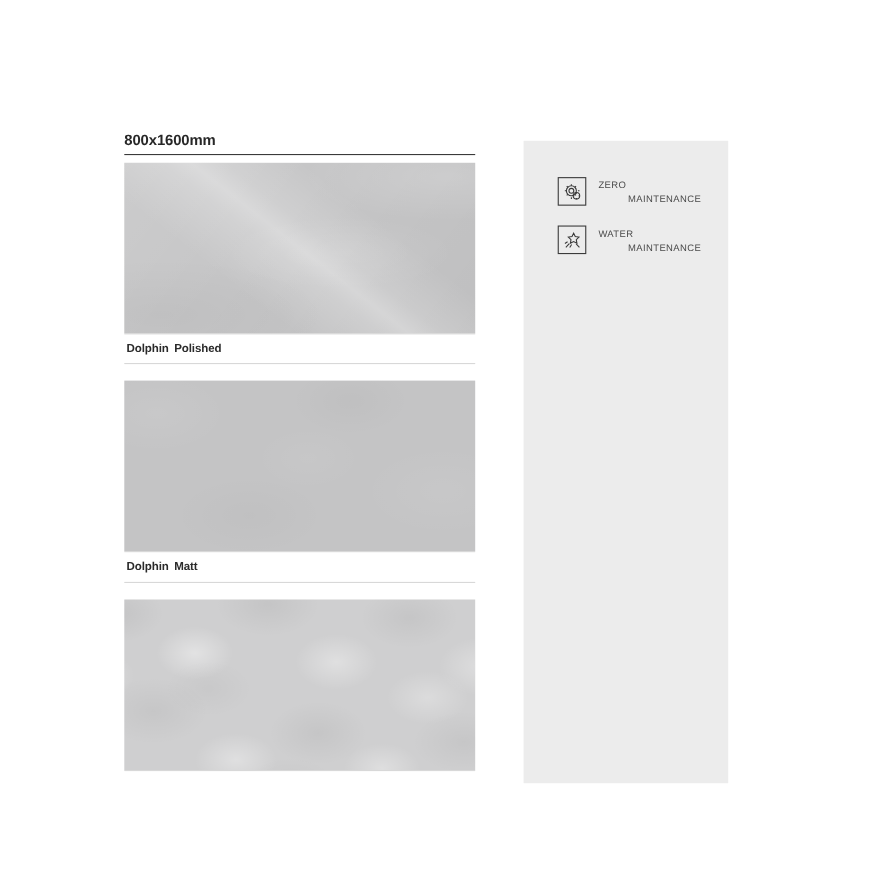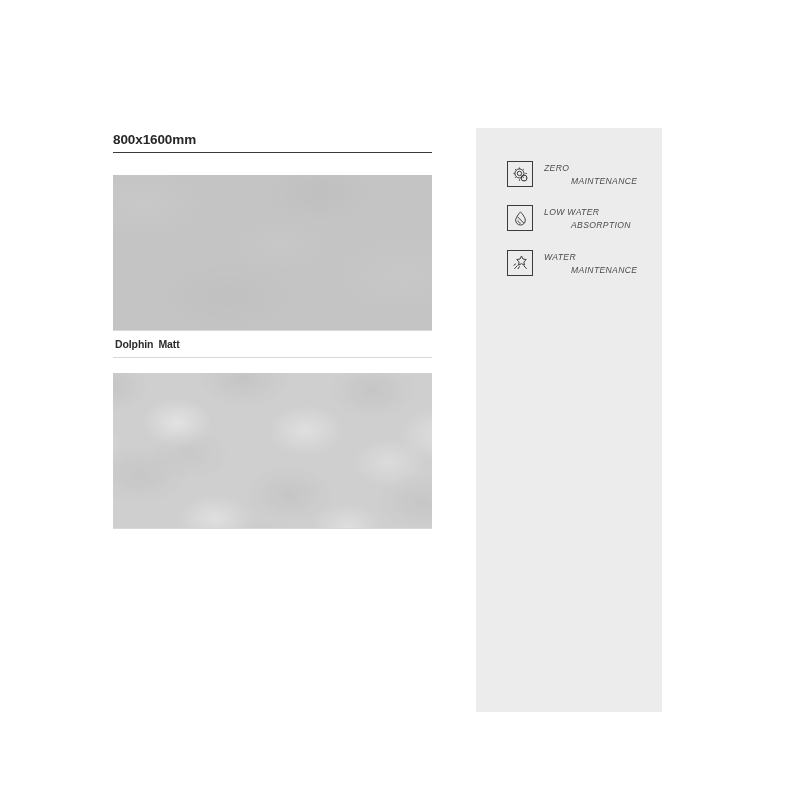--- a/index.html
+++ b/index.html
@@ -18,21 +18,21 @@
   #page {
     position: absolute;
     inset: 0;
     background: #ffffff;
   }
 
   
   .tiles-column {
     position: absolute;
     left: 113px;
-    top: 133px;
+    top: 121px;
     width: 319px;
   }
 
   .size-title {
     font-size: 13.5px;
     font-weight: bold;
     color: #272727;
     letter-spacing: -0.1px;
     line-height: 1;
     padding-bottom: 5px;
@@ -189,35 +189,42 @@
     display: block;
   }
 
   .feature-text {
     margin-left: 11px;
     padding-top: 1px;
     font-size: 8.6px;
     line-height: 1.48;
     color: #4a4a4a;
     letter-spacing: 0.35px;
-    font-style: italic;
   }
 
   .feature-text .line2 { display: block; padding-left: 27px; }
 </style>
 </head>
 <body>
 
 <div id="page">
 
   <div class="tiles-column">
 
     <div class="size-title">800x1600mm</div>
     <div class="title-rule"></div>
 
+    <div class="tile-block">
+      <div class="tile-swatch polished"></div>
+      <div class="tile-caption-rule"></div>
+      <div class="tile-caption">
+        <span>Dolphin</span><span class="wordgap"></span><span>Polished</span>
+      </div>
+      <div class="tile-caption-rule"></div>
+    </div>
 
     <div class="gap-after-caption"></div>
 
     <div class="tile-block">
       <div class="tile-swatch matt"></div>
       <div class="tile-caption-rule"></div>
       <div class="tile-caption">
         <span>Dolphin</span><span class="wordgap"></span><span>Matt</span>
       </div>
       <div class="tile-caption-rule"></div>
@@ -244,33 +251,20 @@
             <circle cx="17" cy="17" r="4.2"></circle>
             <path d="M17 14.2v-1.3M17 21.1v-1.3M14.2 17h-1.3M21.1 17h-1.3"></path>
           </svg>
         </div>
         <div class="feature-text">
           <span>ZERO</span>
           <span class="line2">MAINTENANCE</span>
         </div>
       </div>
 
-      <div class="feature-row">
-        <div class="feature-icon-box">
-          <svg width="17" height="17" viewBox="0 0 24 24" fill="none" stroke="#3b3b3b" stroke-width="1.4">
-            <path d="M12 2.6C12 2.6 5.2 10 5.2 14.4a6.8 6.8 0 0 0 13.6 0C18.8 10 12 2.6 12 2.6z"></path>
-            <path d="M8.6 14.9c0 2.1 1.6 3.7 3.6 3.7"></path>
-            <path d="M16.8 18.6L7.6 9.4"></path>
-          </svg>
-        </div>
-        <div class="feature-text">
-          <span>LOW WATER</span>
-          <span class="line2">ABSORPTION</span>
-        </div>
-      </div>
 
       <div class="feature-row">
         <div class="feature-icon-box">
           <svg width="17" height="17" viewBox="0 0 24 24" fill="none" stroke="#3b3b3b" stroke-width="1.4">
             <path d="M13.4 2.8l2.1 4.3 4.7.7-3.4 3.3.8 4.7-4.2-2.2-4.2 2.2.8-4.7-3.4-3.3 4.7-.7z"></path>
             <path d="M7.8 16.2L3.4 20.9M10.8 17.4l-2.4 3.8M5.6 13.8l-3.4 2.3"></path>
             <path d="M16.6 16.6l4.2 4.3"></path>
           </svg>
         </div>
         <div class="feature-text">

